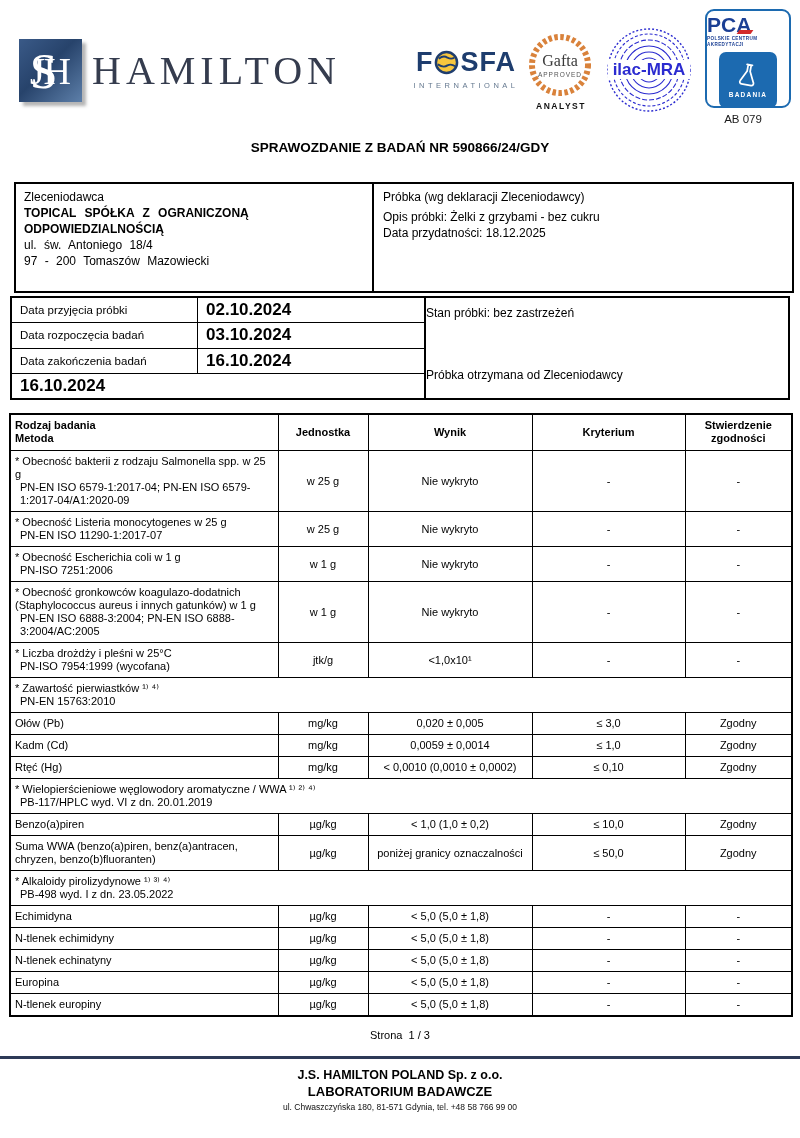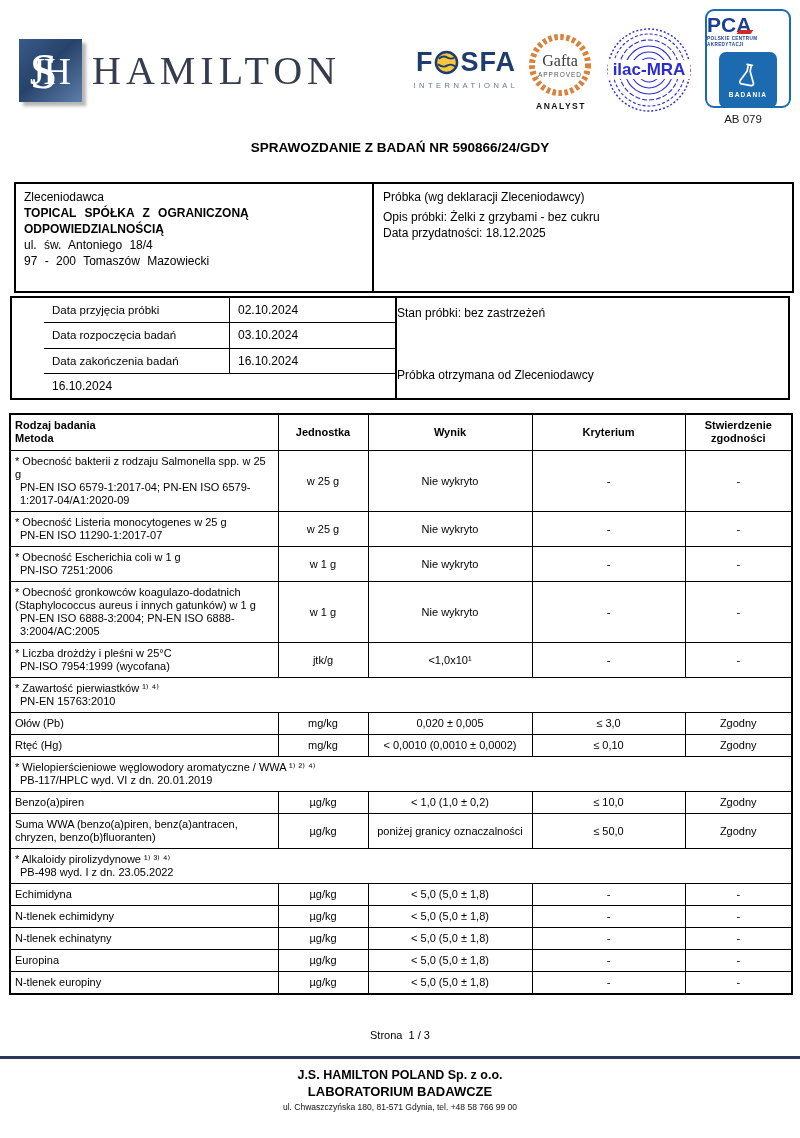--- a/index.html
+++ b/index.html
@@ -49,25 +49,25 @@
   
   .info-table-1 { position:absolute; left:14px; top:182px; width:780px; height:111px; border:2px solid #000; display:flex; }
   .it1-left  { width:356px; padding:5px 8px; font-size:12px; line-height:16px; }
   .it1-right { flex:1; border-left:2px solid #000; padding:5px 9px; font-size:12px; line-height:16px; }
   .bold { font-weight:bold; }
   .ws1 { word-spacing:5px; }
   .ws2 { word-spacing:4px; }
   .it1-right .desc { margin-top:4px; }
 
   .info-table-2 { position:absolute; left:10px; top:296px; width:780px; height:104px; border:2px solid #000; display:flex; }
-  .it2-left { width:383px; display:flex; flex-direction:column;padding-left:32px; }
+  .it2-left { width:412px; display:flex; flex-direction:column; }
   .date-row { flex:1; display:flex; border-bottom:1.5px solid #000; }
   .date-row:last-child { border-bottom:none; }
   .date-label { width:186px; border-right:1.5px solid #000; display:flex; align-items:center; padding-left:8px; font-size:11.5px; }
-  .date-value { flex:1; display:flex; align-items:center; padding-left:8px; font-size:12px; font-weight:normal; }
+  .date-value { flex:1; display:flex; align-items:center; padding-left:8px; font-size:17px; font-weight:bold; }
   .it2-right { flex:1; border-left:2px solid #000; padding:8px 0; font-size:12px; }
   .it2-right .received { margin-top:48px; }
 
   
   .results-wrap { position:absolute; left:9px; top:413px; }
   table.results { border-collapse:collapse; border:2px solid #000; width:782px; table-layout:fixed; }
   table.results th { border:1px solid #000; font-size:11px; font-weight:bold; padding:4px; height:36px; vertical-align:middle; text-align:center; line-height:13px; }
   table.results th.col-name { text-align:left; }
   table.results td { border:1px solid #000; font-size:11px; vertical-align:middle; padding:4px; }
   td.center-cell { text-align:center; padding:4px 2px; }
@@ -270,20 +270,29 @@
           <td>
             <div class="row-name">Ołów (Pb)</div>
           </td>
           <td class="center-cell">mg/kg</td>
           <td class="center-cell">0,020 ± 0,005</td>
           <td class="center-cell">≤ 3,0</td>
           <td class="center-cell">Zgodny</td>
         </tr>
         <tr>
           <td>
+            <div class="row-name">Kadm (Cd)</div>
+          </td>
+          <td class="center-cell">mg/kg</td>
+          <td class="center-cell">0,0059 ± 0,0014</td>
+          <td class="center-cell">≤ 1,0</td>
+          <td class="center-cell">Zgodny</td>
+        </tr>
+        <tr>
+          <td>
             <div class="row-name">Rtęć (Hg)</div>
           </td>
           <td class="center-cell">mg/kg</td>
           <td class="center-cell">&lt; 0,0010 (0,0010 ± 0,0002)</td>
           <td class="center-cell">≤ 0,10</td>
           <td class="center-cell">Zgodny</td>
         </tr>
         <tr>
           <td colspan="5" class="section-cell">
             <div class="row-name">* Wielopierścieniowe węglowodory aromatyczne / WWA ¹⁾ ²⁾ ⁴⁾</div>

